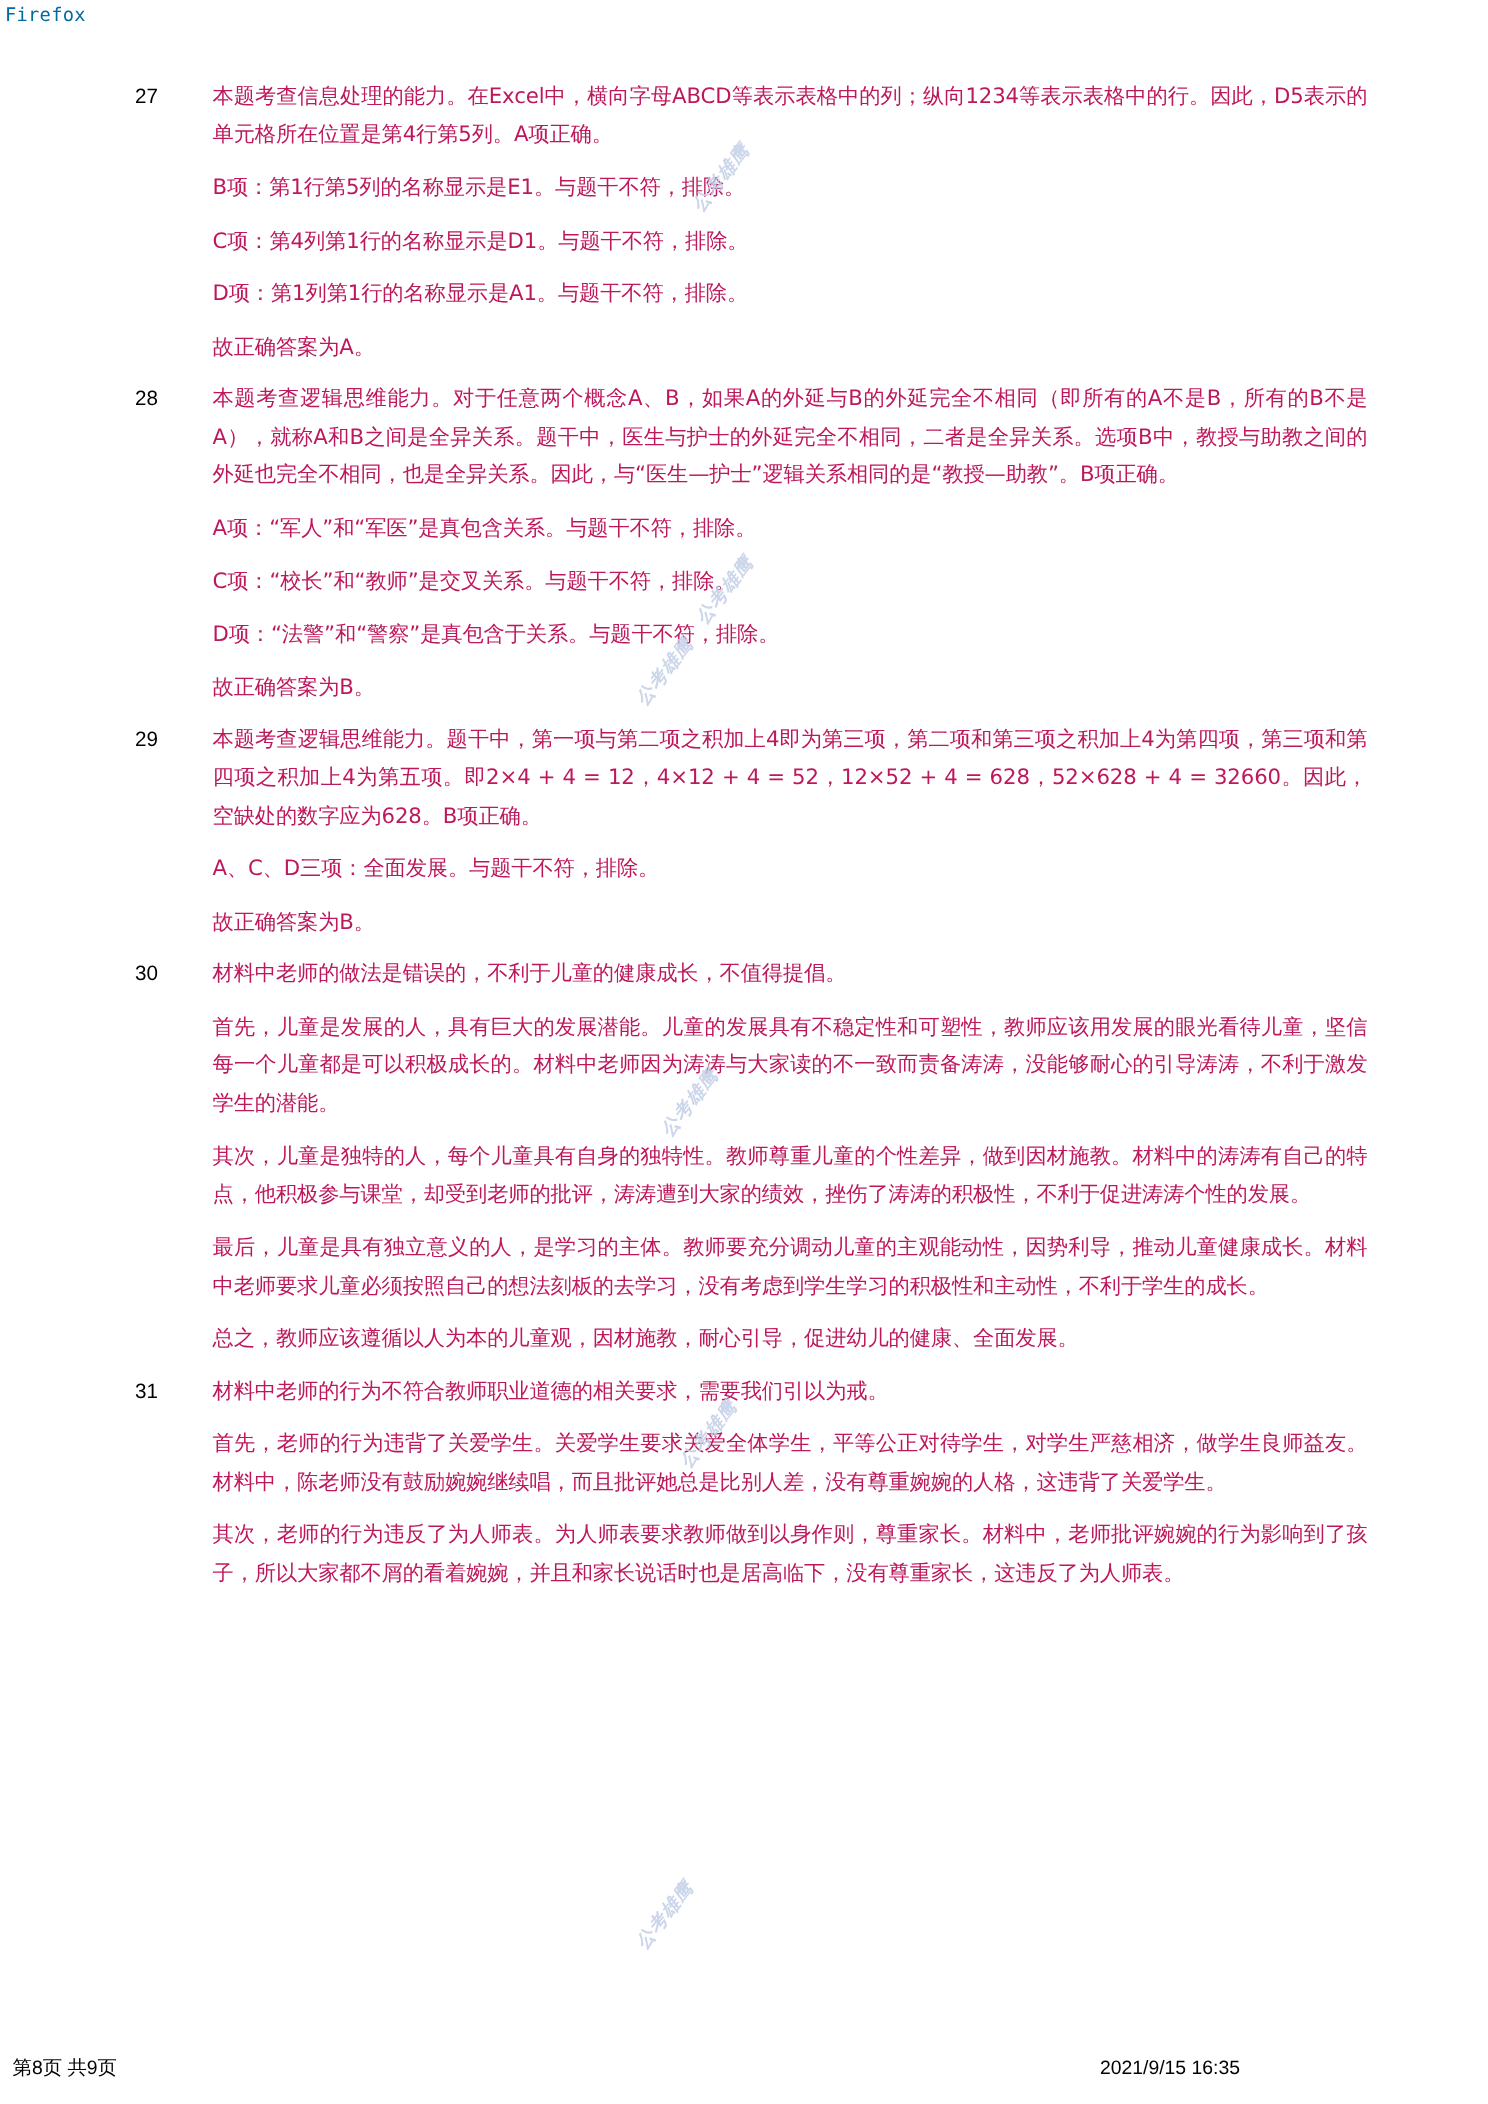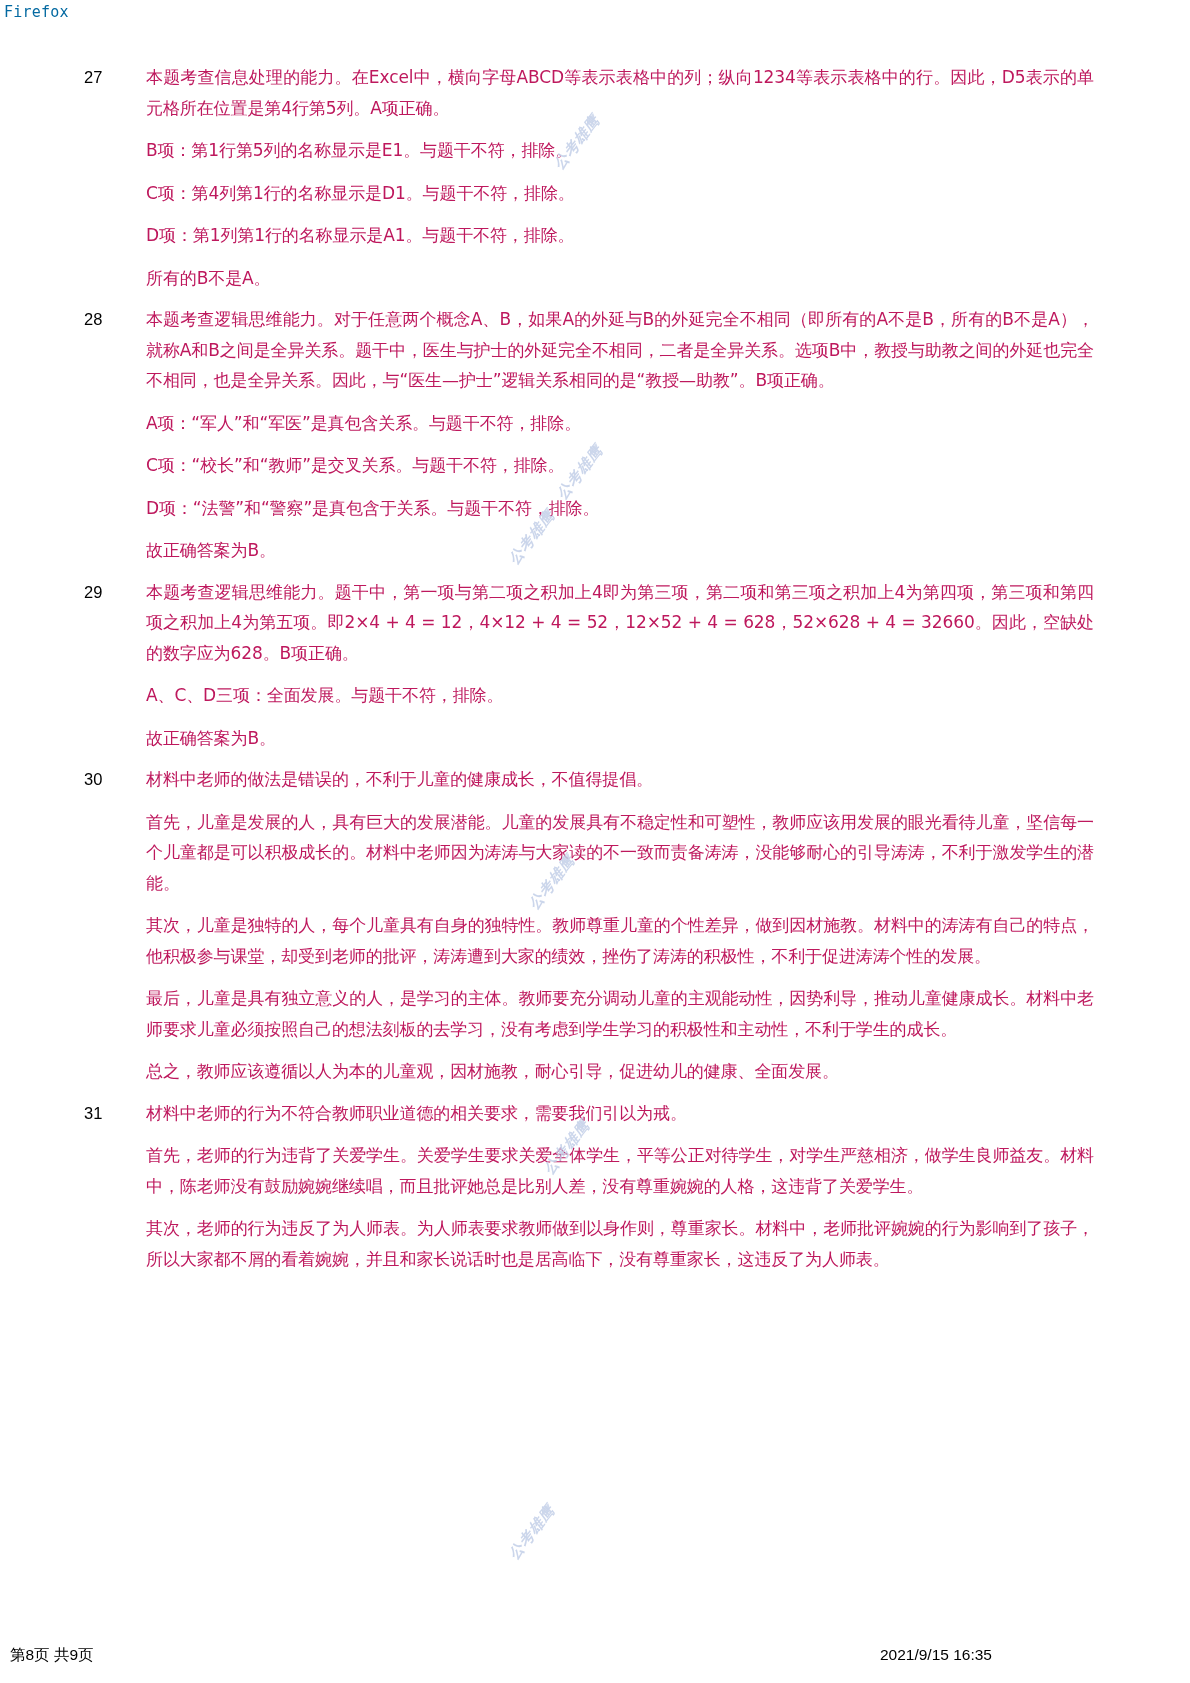--- a/index.html
+++ b/index.html
@@ -42,20 +42,21 @@
     position: absolute;
     top: 34px;
     left: 84px;
     width: 1010px;
   }
 
   
   .qblock {
     position: relative;
     margin-bottom: 11px;
+    margin-left: 24px;
   }
   .qnum {
     position: absolute;
     left: 0;
     top: 0;
     width: 46px;
     text-align: left;
     font-size: 16.5px;
     line-height: 30px;
     color: #000;
@@ -127,21 +128,21 @@
 
   <div class="doc-body">
 
     <div class="qblock">
       <div class="qnum">27</div>
       <div class="qbody">
         <p class="para">本题考查信息处理的能力。在Excel中，横向字母ABCD等表示表格中的列；纵向1234等表示表格中的行。因此，D5表示的单元格所在位置是第4行第5列。A项正确。</p>
         <p class="para">B项：第1行第5列的名称显示是E1。与题干不符，排除。</p>
         <p class="para">C项：第4列第1行的名称显示是D1。与题干不符，排除。</p>
         <p class="para">D项：第1列第1行的名称显示是A1。与题干不符，排除。</p>
-        <p class="para">所有的B不是A。</p>
+        <p class="para">故正确答案为A。</p>
       </div>
     </div>
 
     <div class="qblock">
       <div class="qnum">28</div>
       <div class="qbody">
         <p class="para">本题考查逻辑思维能力。对于任意两个概念A、B，如果A的外延与B的外延完全不相同（即所有的A不是B，所有的B不是A），就称A和B之间是全异关系。题干中，医生与护士的外延完全不相同，二者是全异关系。选项B中，教授与助教之间的外延也完全不相同，也是全异关系。因此，与“医生—护士”逻辑关系相同的是“教授—助教”。B项正确。</p>
         <p class="para">A项：“军人”和“军医”是真包含关系。与题干不符，排除。</p>
         <p class="para">C项：“校长”和“教师”是交叉关系。与题干不符，排除。</p>
         <p class="para">D项：“法警”和“警察”是真包含于关系。与题干不符，排除。</p>

